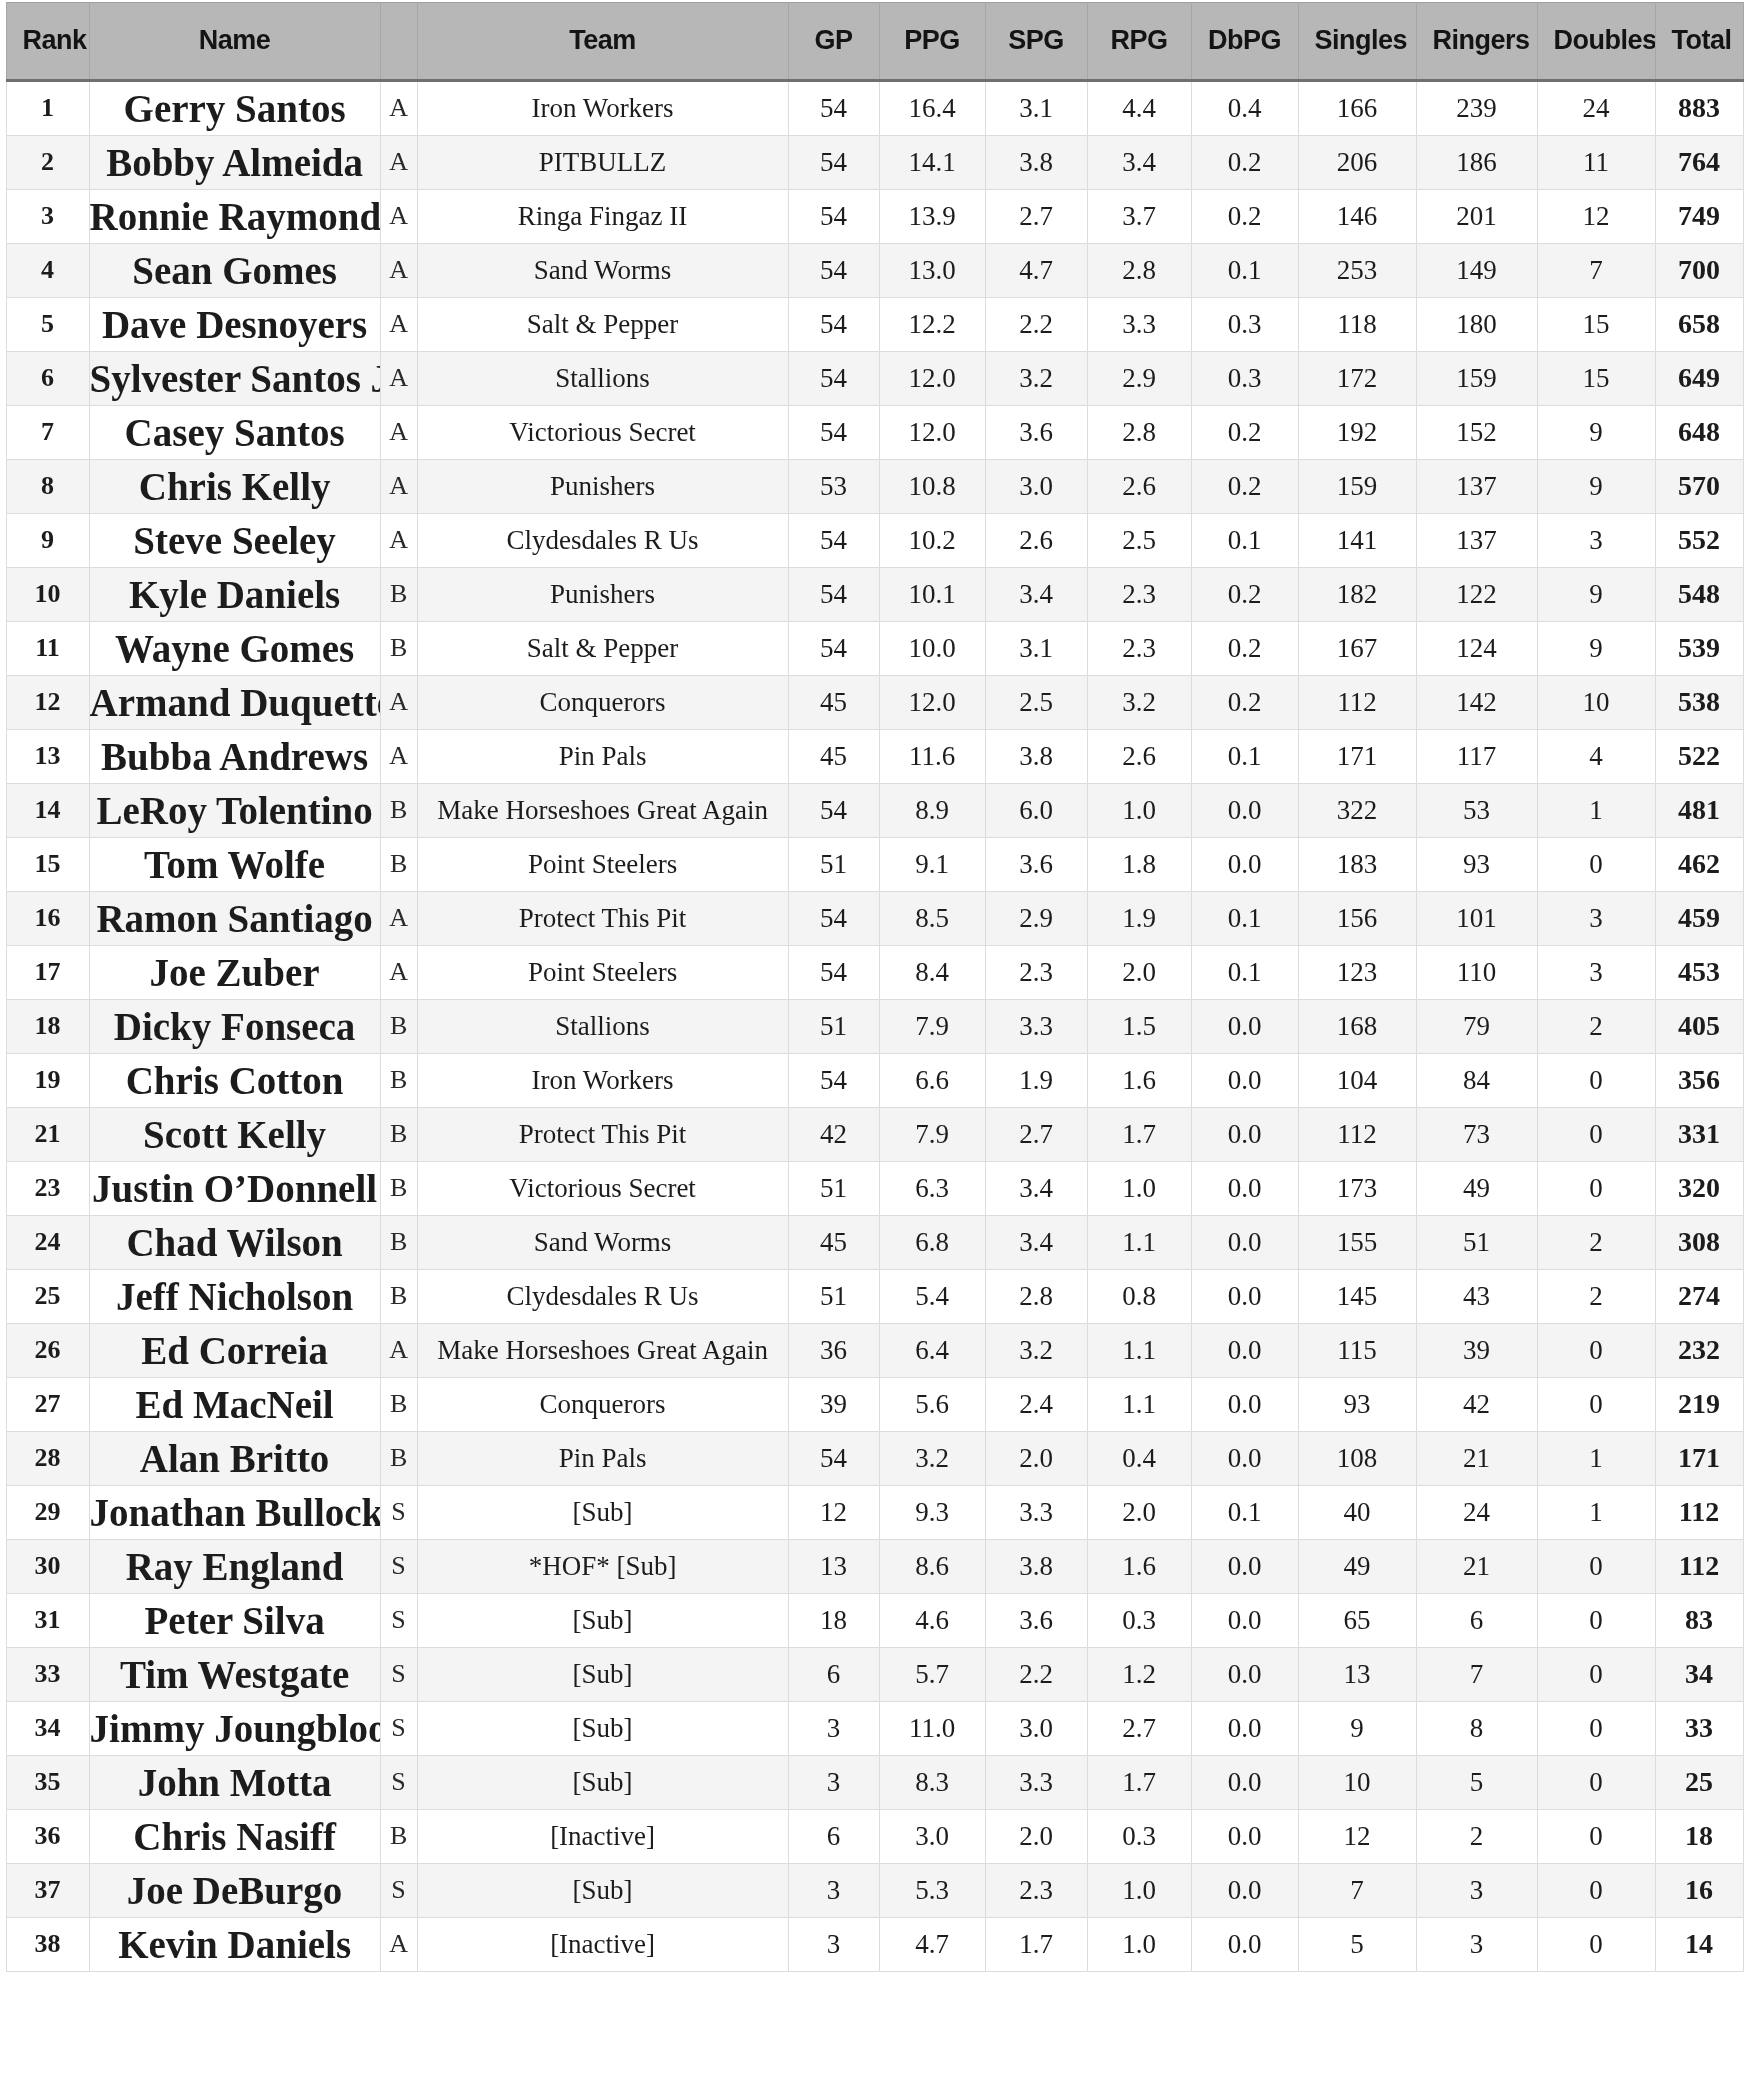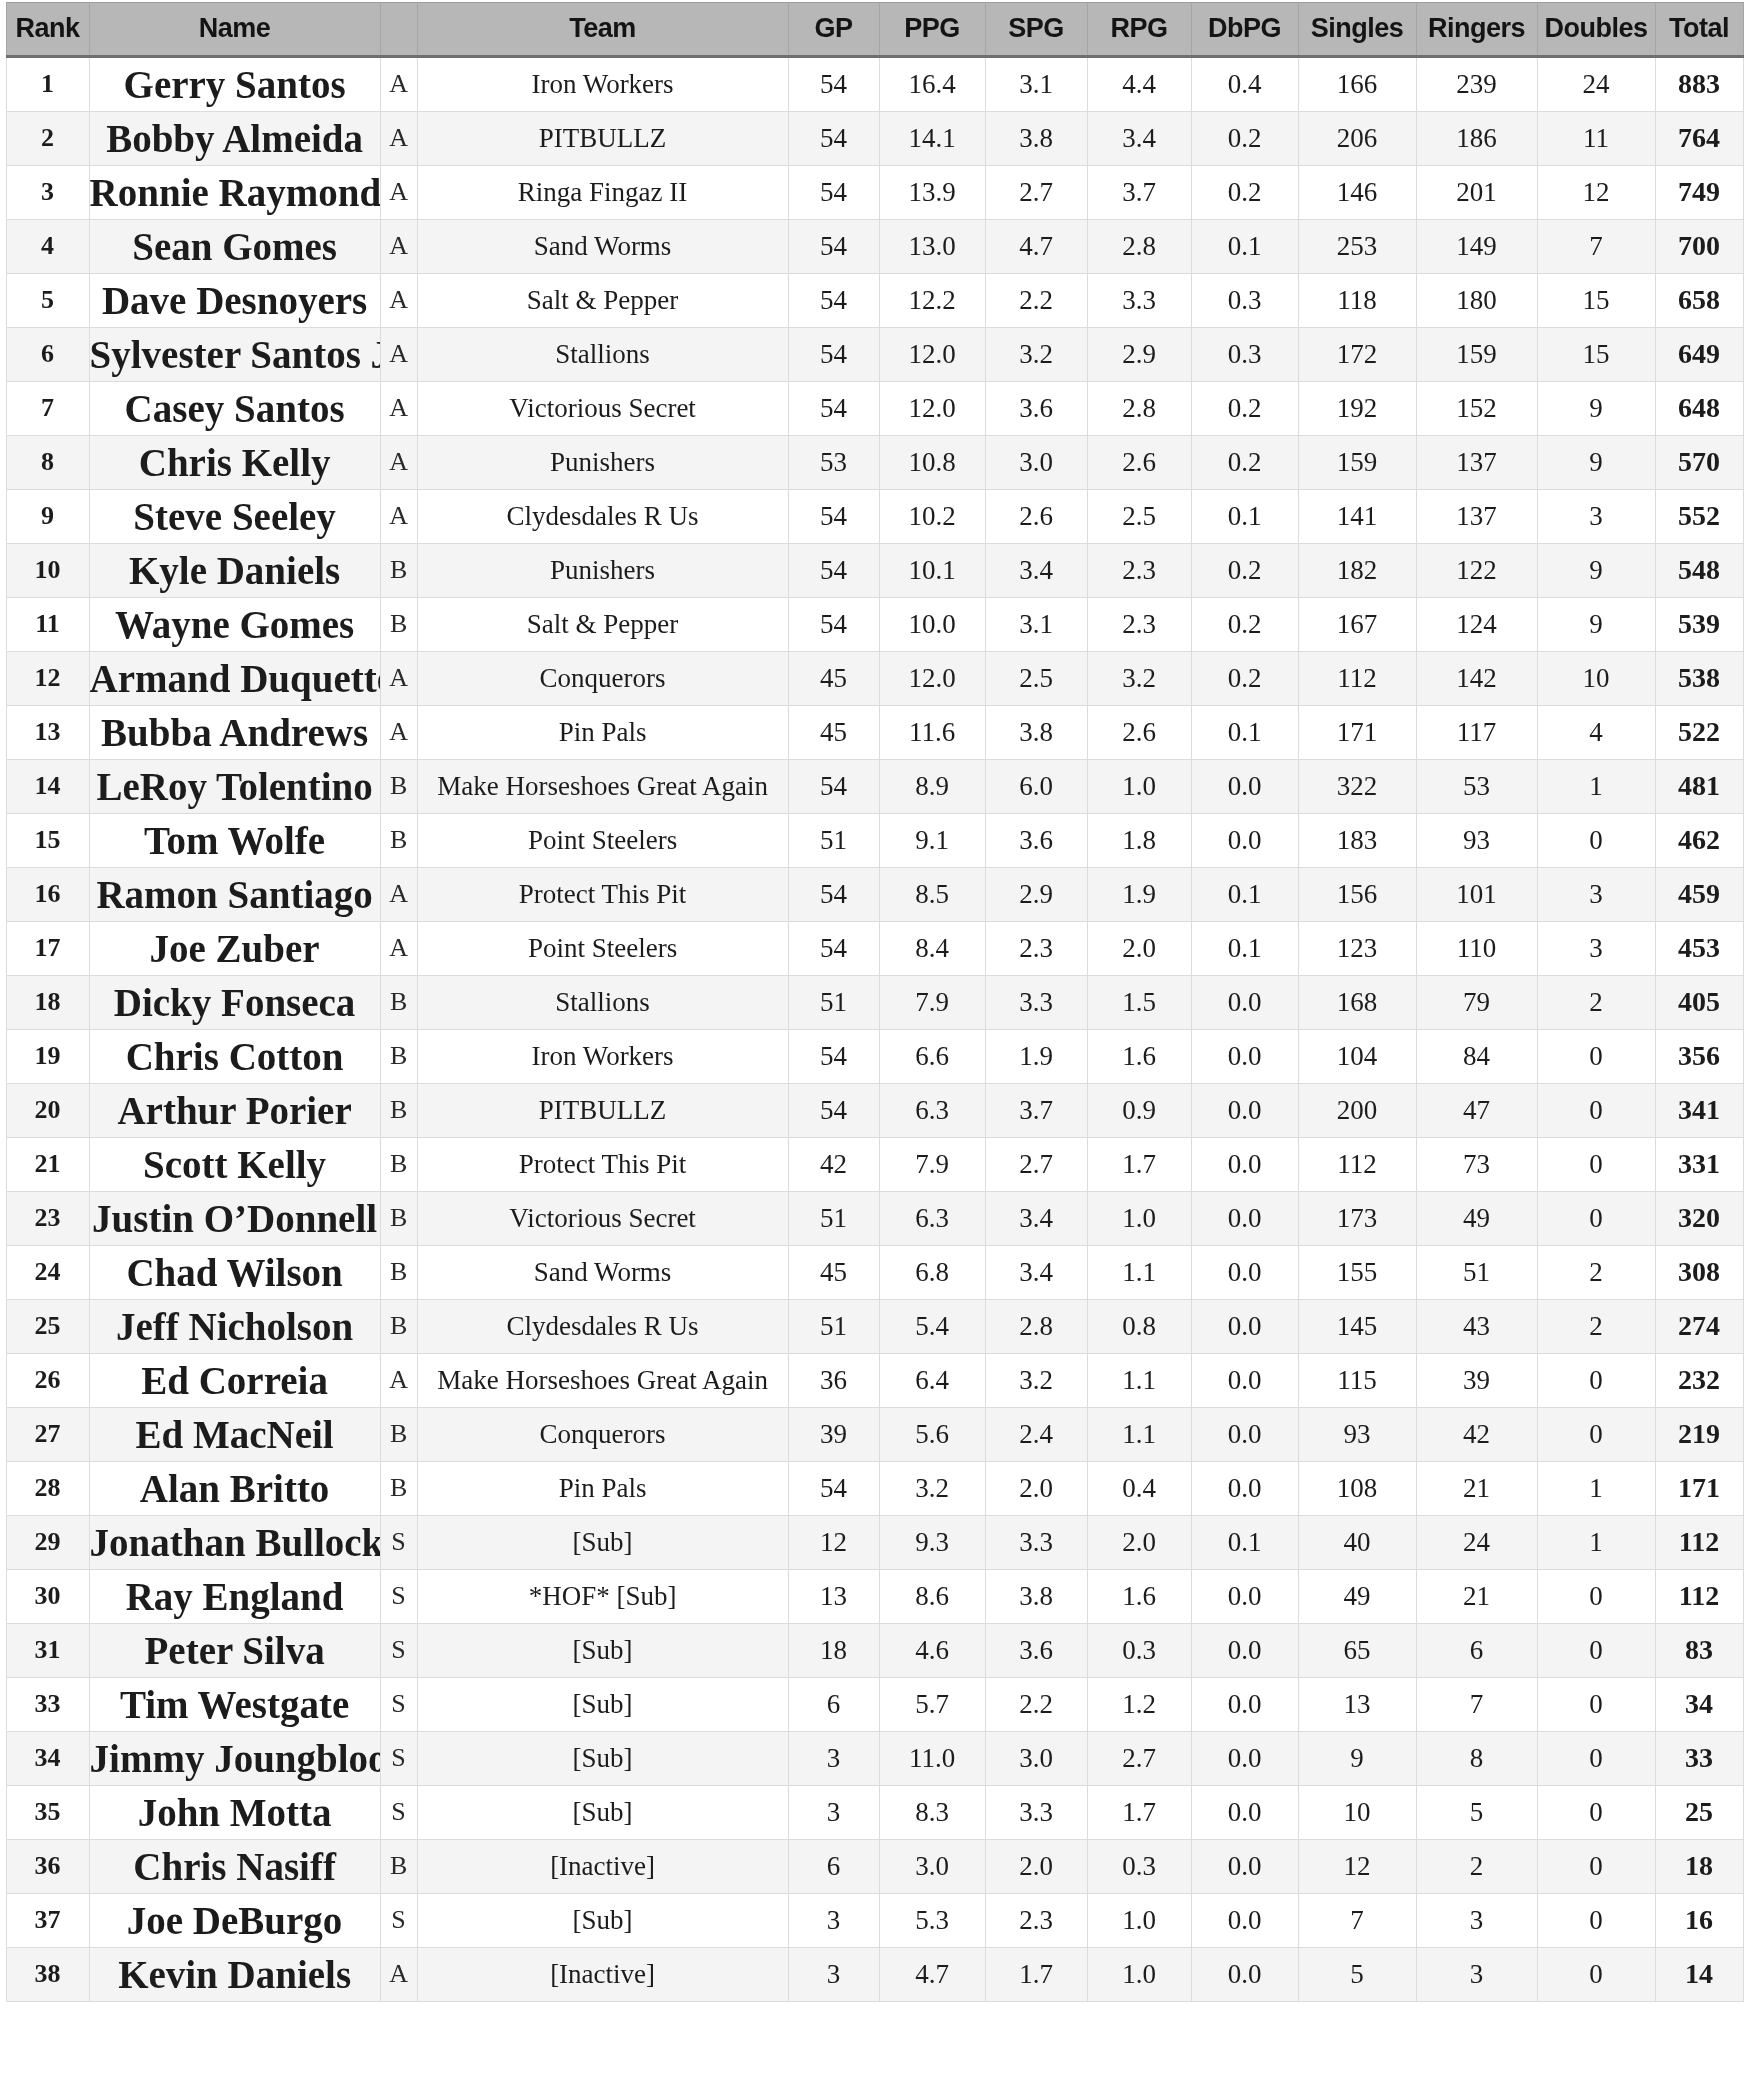--- a/index.html
+++ b/index.html
@@ -24,21 +24,21 @@
     font-weight: 700;
     font-size: 27px;
     letter-spacing: -0.5px;
     color: #141414;
     text-align: center;
     vertical-align: middle;
     border-top: 0.9px solid #9e9e9e;
     border-right: 0.9px solid #a6a6a6;
     border-left: 0.9px solid #a6a6a6;
     border-bottom: 3.7px solid var(--header-line, #6f6f6f);
-    padding: 4px;
+    padding: 16px;
     overflow: hidden;
     white-space: nowrap;
   }
   tbody td {
     height: 53px;
     text-align: center;
     vertical-align: middle;
     border: 0.9px solid var(--grid, #dcdcdc);
     font-size: 27px;
     padding: 0;
@@ -369,35 +369,20 @@
         <td class="c-ppg">6.6</td>
         <td class="c-spg">1.9</td>
         <td class="c-rpg">1.6</td>
         <td class="c-dbpg">0.0</td>
         <td class="c-singles">104</td>
         <td class="c-ringers">84</td>
         <td class="c-doubles">0</td>
         <td class="c-total">356</td>
       </tr>
       <tr>
-        <td class="c-rank">20</td>
-        <td class="c-name">Arthur Porier</td>
-        <td class="c-division">B</td>
-        <td class="c-team">PITBULLZ</td>
-        <td class="c-gp">54</td>
-        <td class="c-ppg">6.3</td>
-        <td class="c-spg">3.7</td>
-        <td class="c-rpg">0.9</td>
-        <td class="c-dbpg">0.0</td>
-        <td class="c-singles">200</td>
-        <td class="c-ringers">47</td>
-        <td class="c-doubles">0</td>
-        <td class="c-total">341</td>
-      </tr>
-      <tr>
         <td class="c-rank">21</td>
         <td class="c-name">Scott Kelly</td>
         <td class="c-division">B</td>
         <td class="c-team">Protect This Pit</td>
         <td class="c-gp">42</td>
         <td class="c-ppg">7.9</td>
         <td class="c-spg">2.7</td>
         <td class="c-rpg">1.7</td>
         <td class="c-dbpg">0.0</td>
         <td class="c-singles">112</td>

